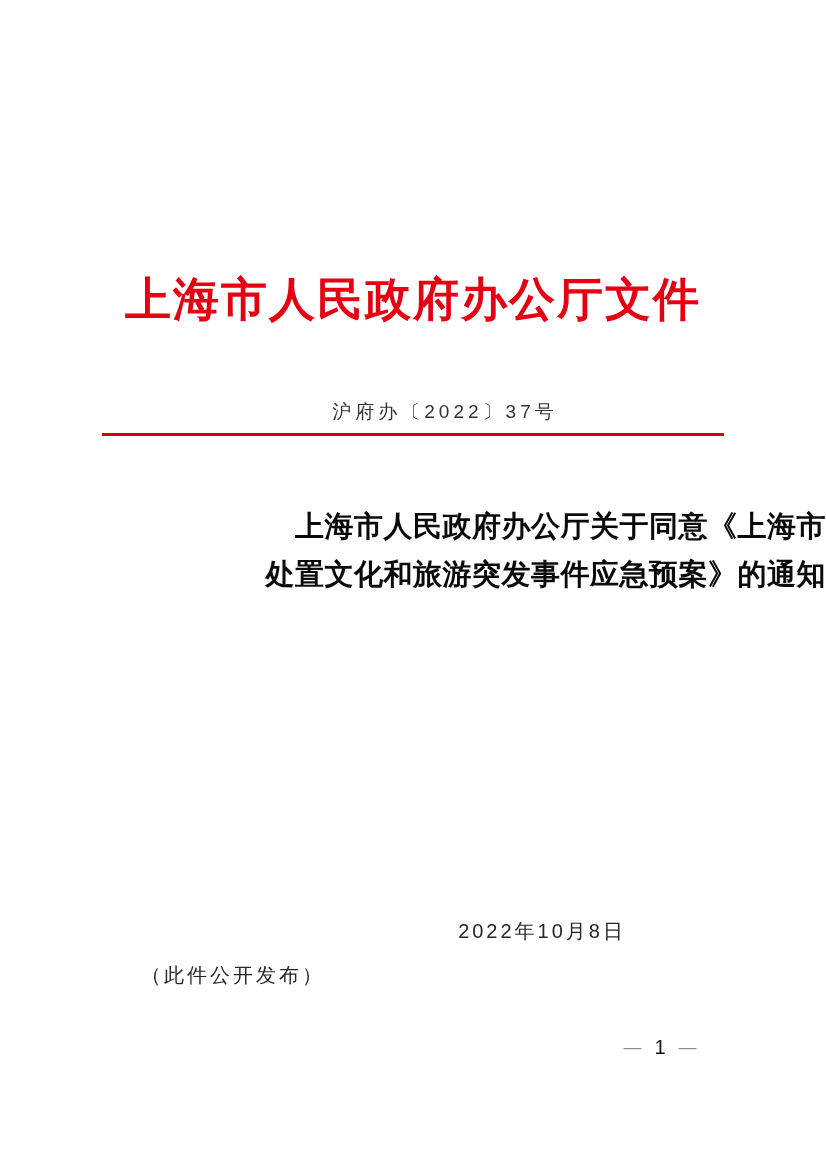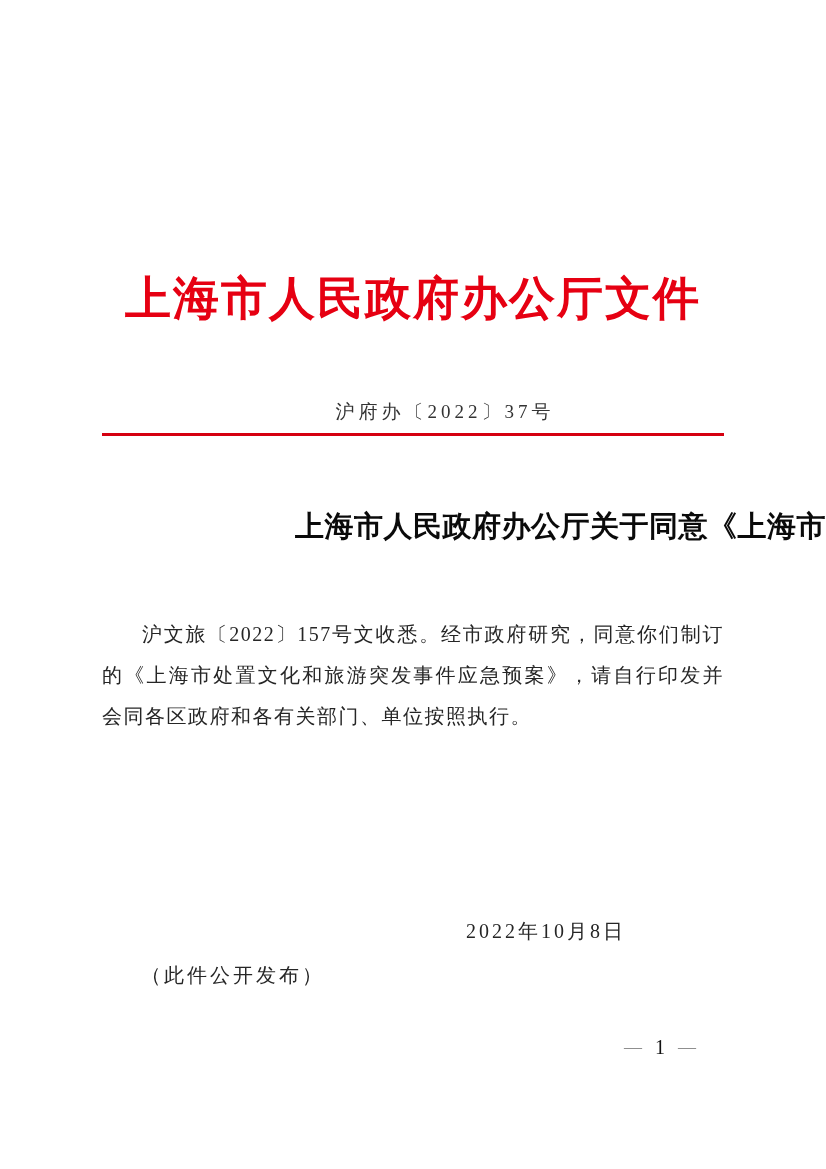--- a/index.html
+++ b/index.html
@@ -6,21 +6,21 @@
     margin: 0;
     padding: 0;
     background: #ffffff;
   }
   .page {
     position: relative;
     width: 826px;
     height: 1169px;
     background: #ffffff;
     overflow: hidden;
-    font-family: Liberation Serif, serif;
+    font-family: Liberation Sans, sans-serif;
     color: #1c1c1c;
   }
 
   
   .masthead {
     position: absolute;
     top: 268px;
     left: 0;
     width: 826px;
     text-align: center;
@@ -146,24 +146,24 @@
 <div class="page">
 
   <div class="masthead">上海市人民政府办公厅文件</div>
 
   <div class="doc-number">沪府办〔2022〕37号</div>
 
   <div class="red-line"></div>
 
   <div class="doc-title">
     <div>上海市人民政府办公厅关于同意《上海市</div>
+    <div>处置文化和旅游突发事件应急预案》的通知</div>
   </div>
 
   <div class="body-block">
-    <p class="paragraph">沪文旅〔2022〕157号文收悉。经市政府研究，同意你们制订的《上海市处置文化和旅游突发事件应急预案》，请自行印发并会同各区政府和各有关部门、单位按照执行。</p>
   </div>
 
   <div class="issue-date">2022年10月8日</div>
 
   <div class="public-note">（此件公开发布）</div>
 
   <div class="page-footer">
     <span class="dash">—</span>
     <span class="num">1</span>
     <span class="dash">—</span>

